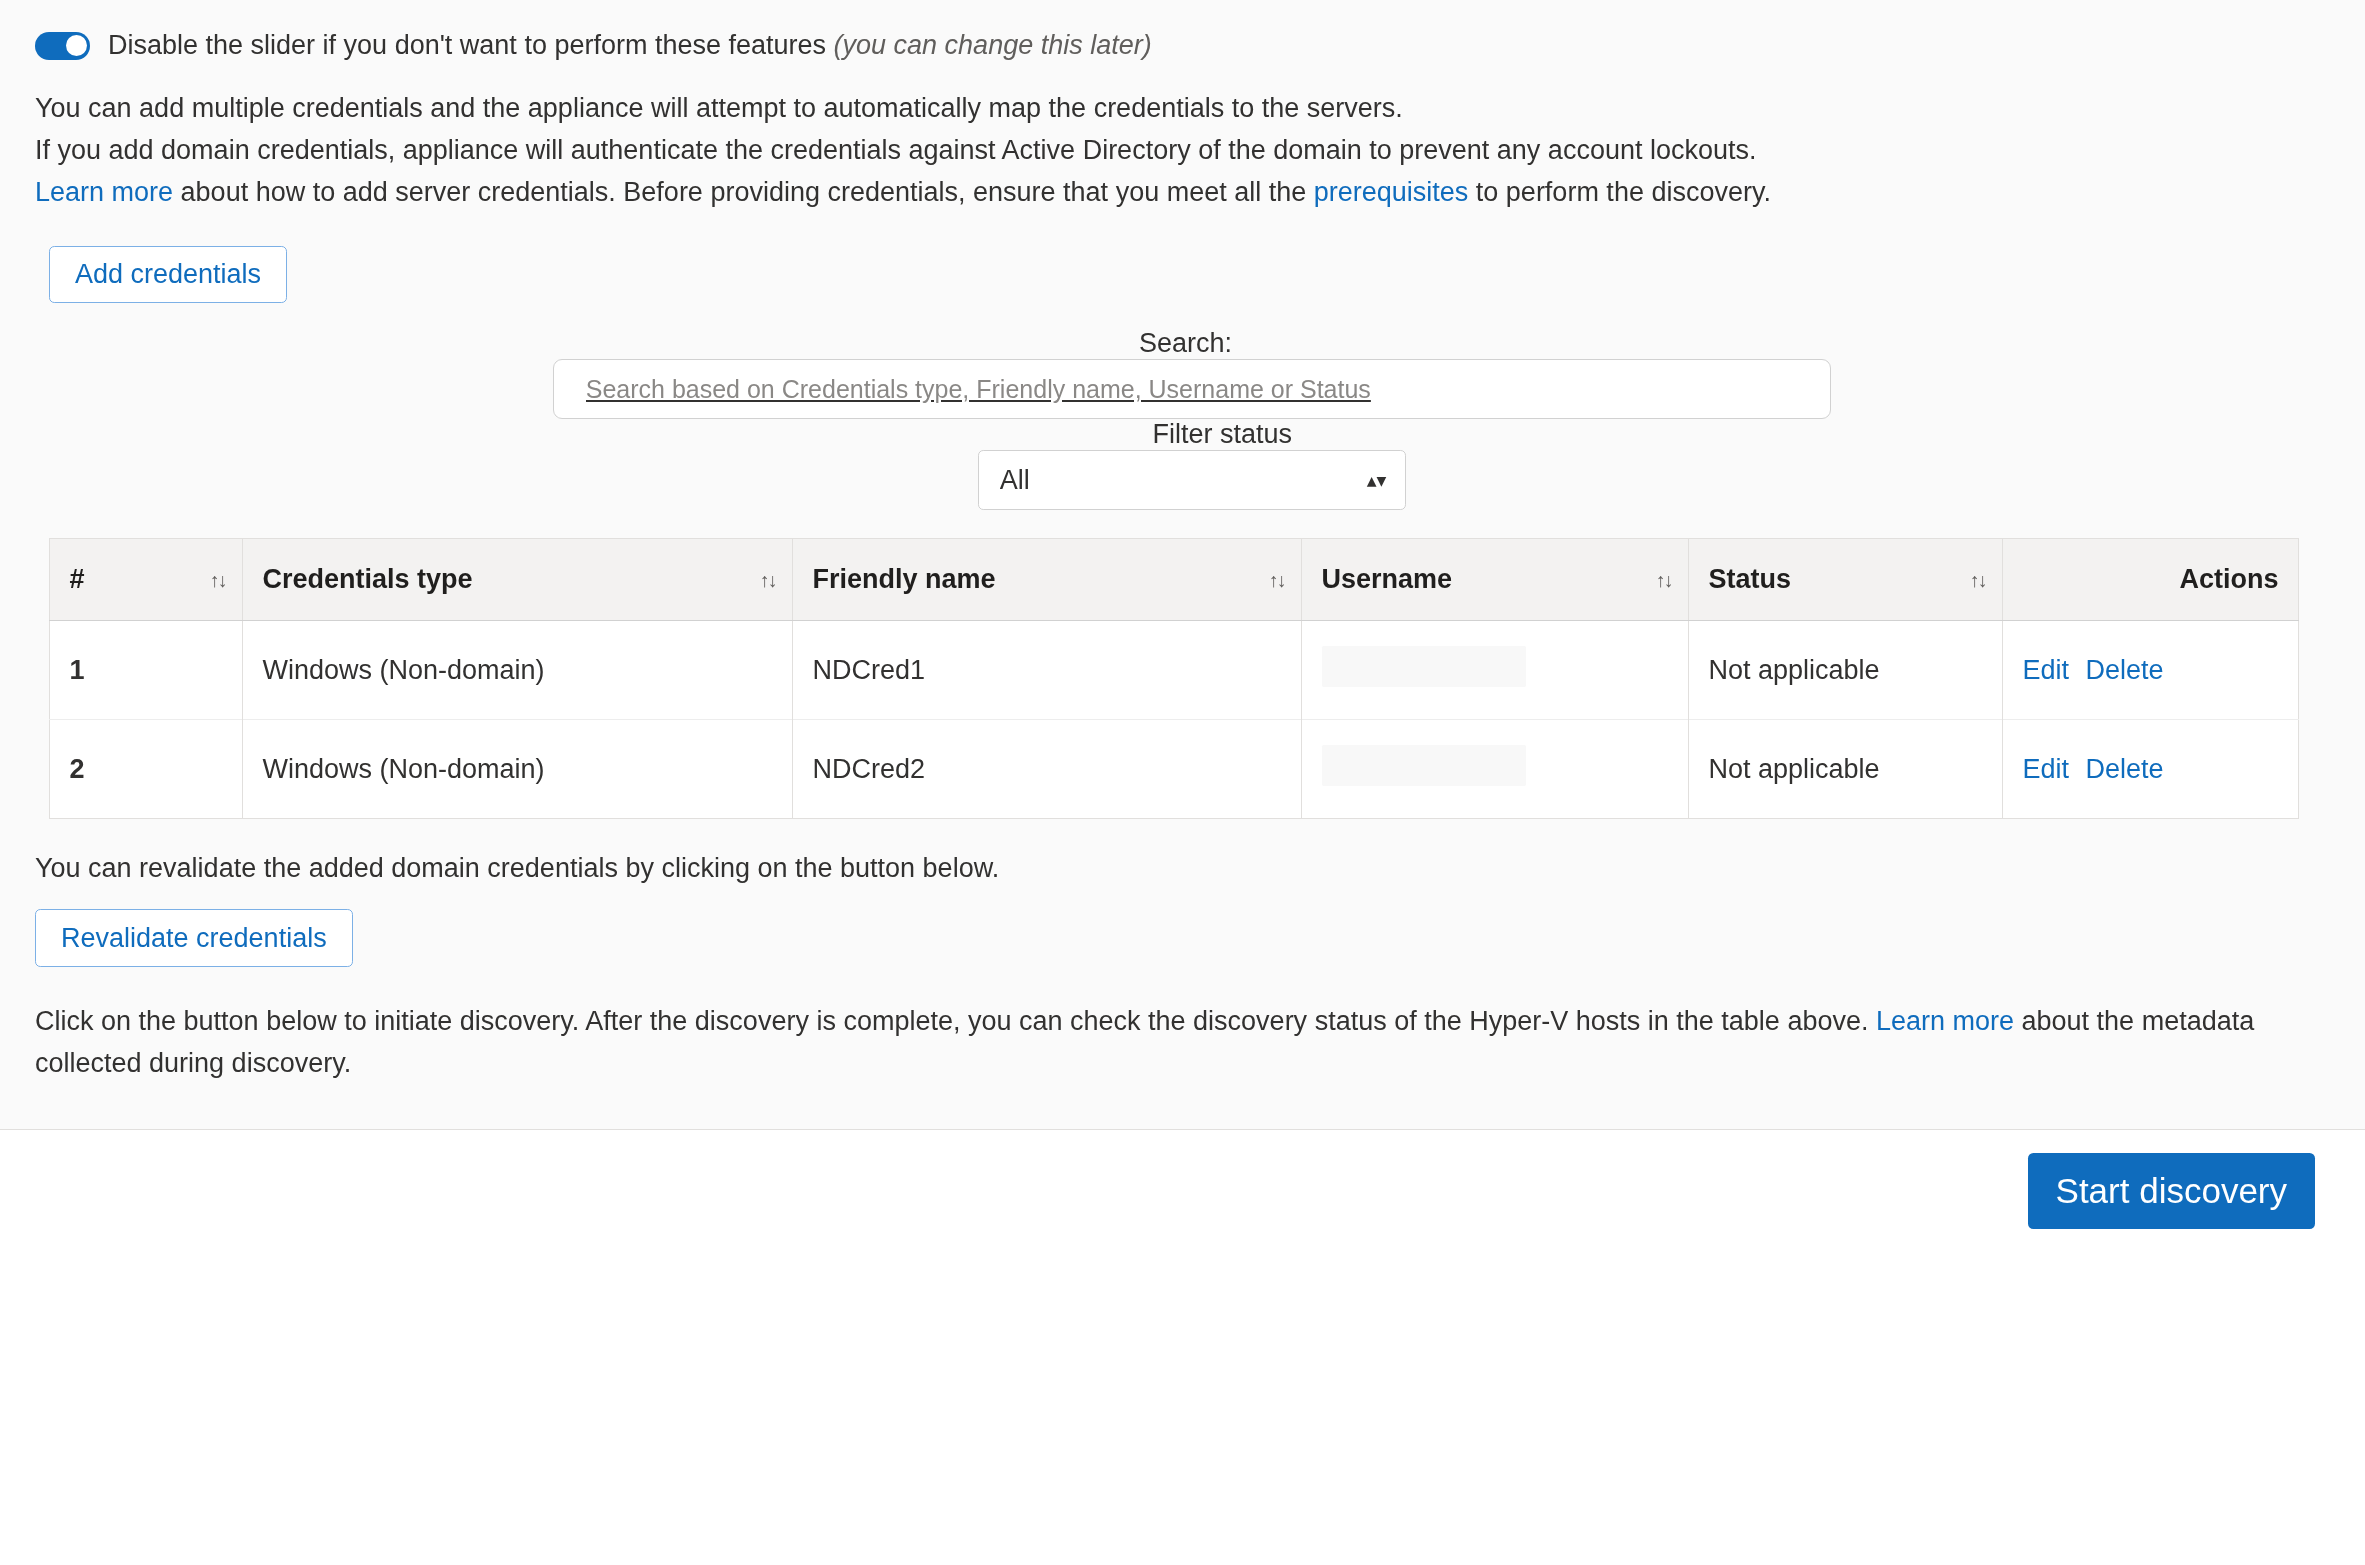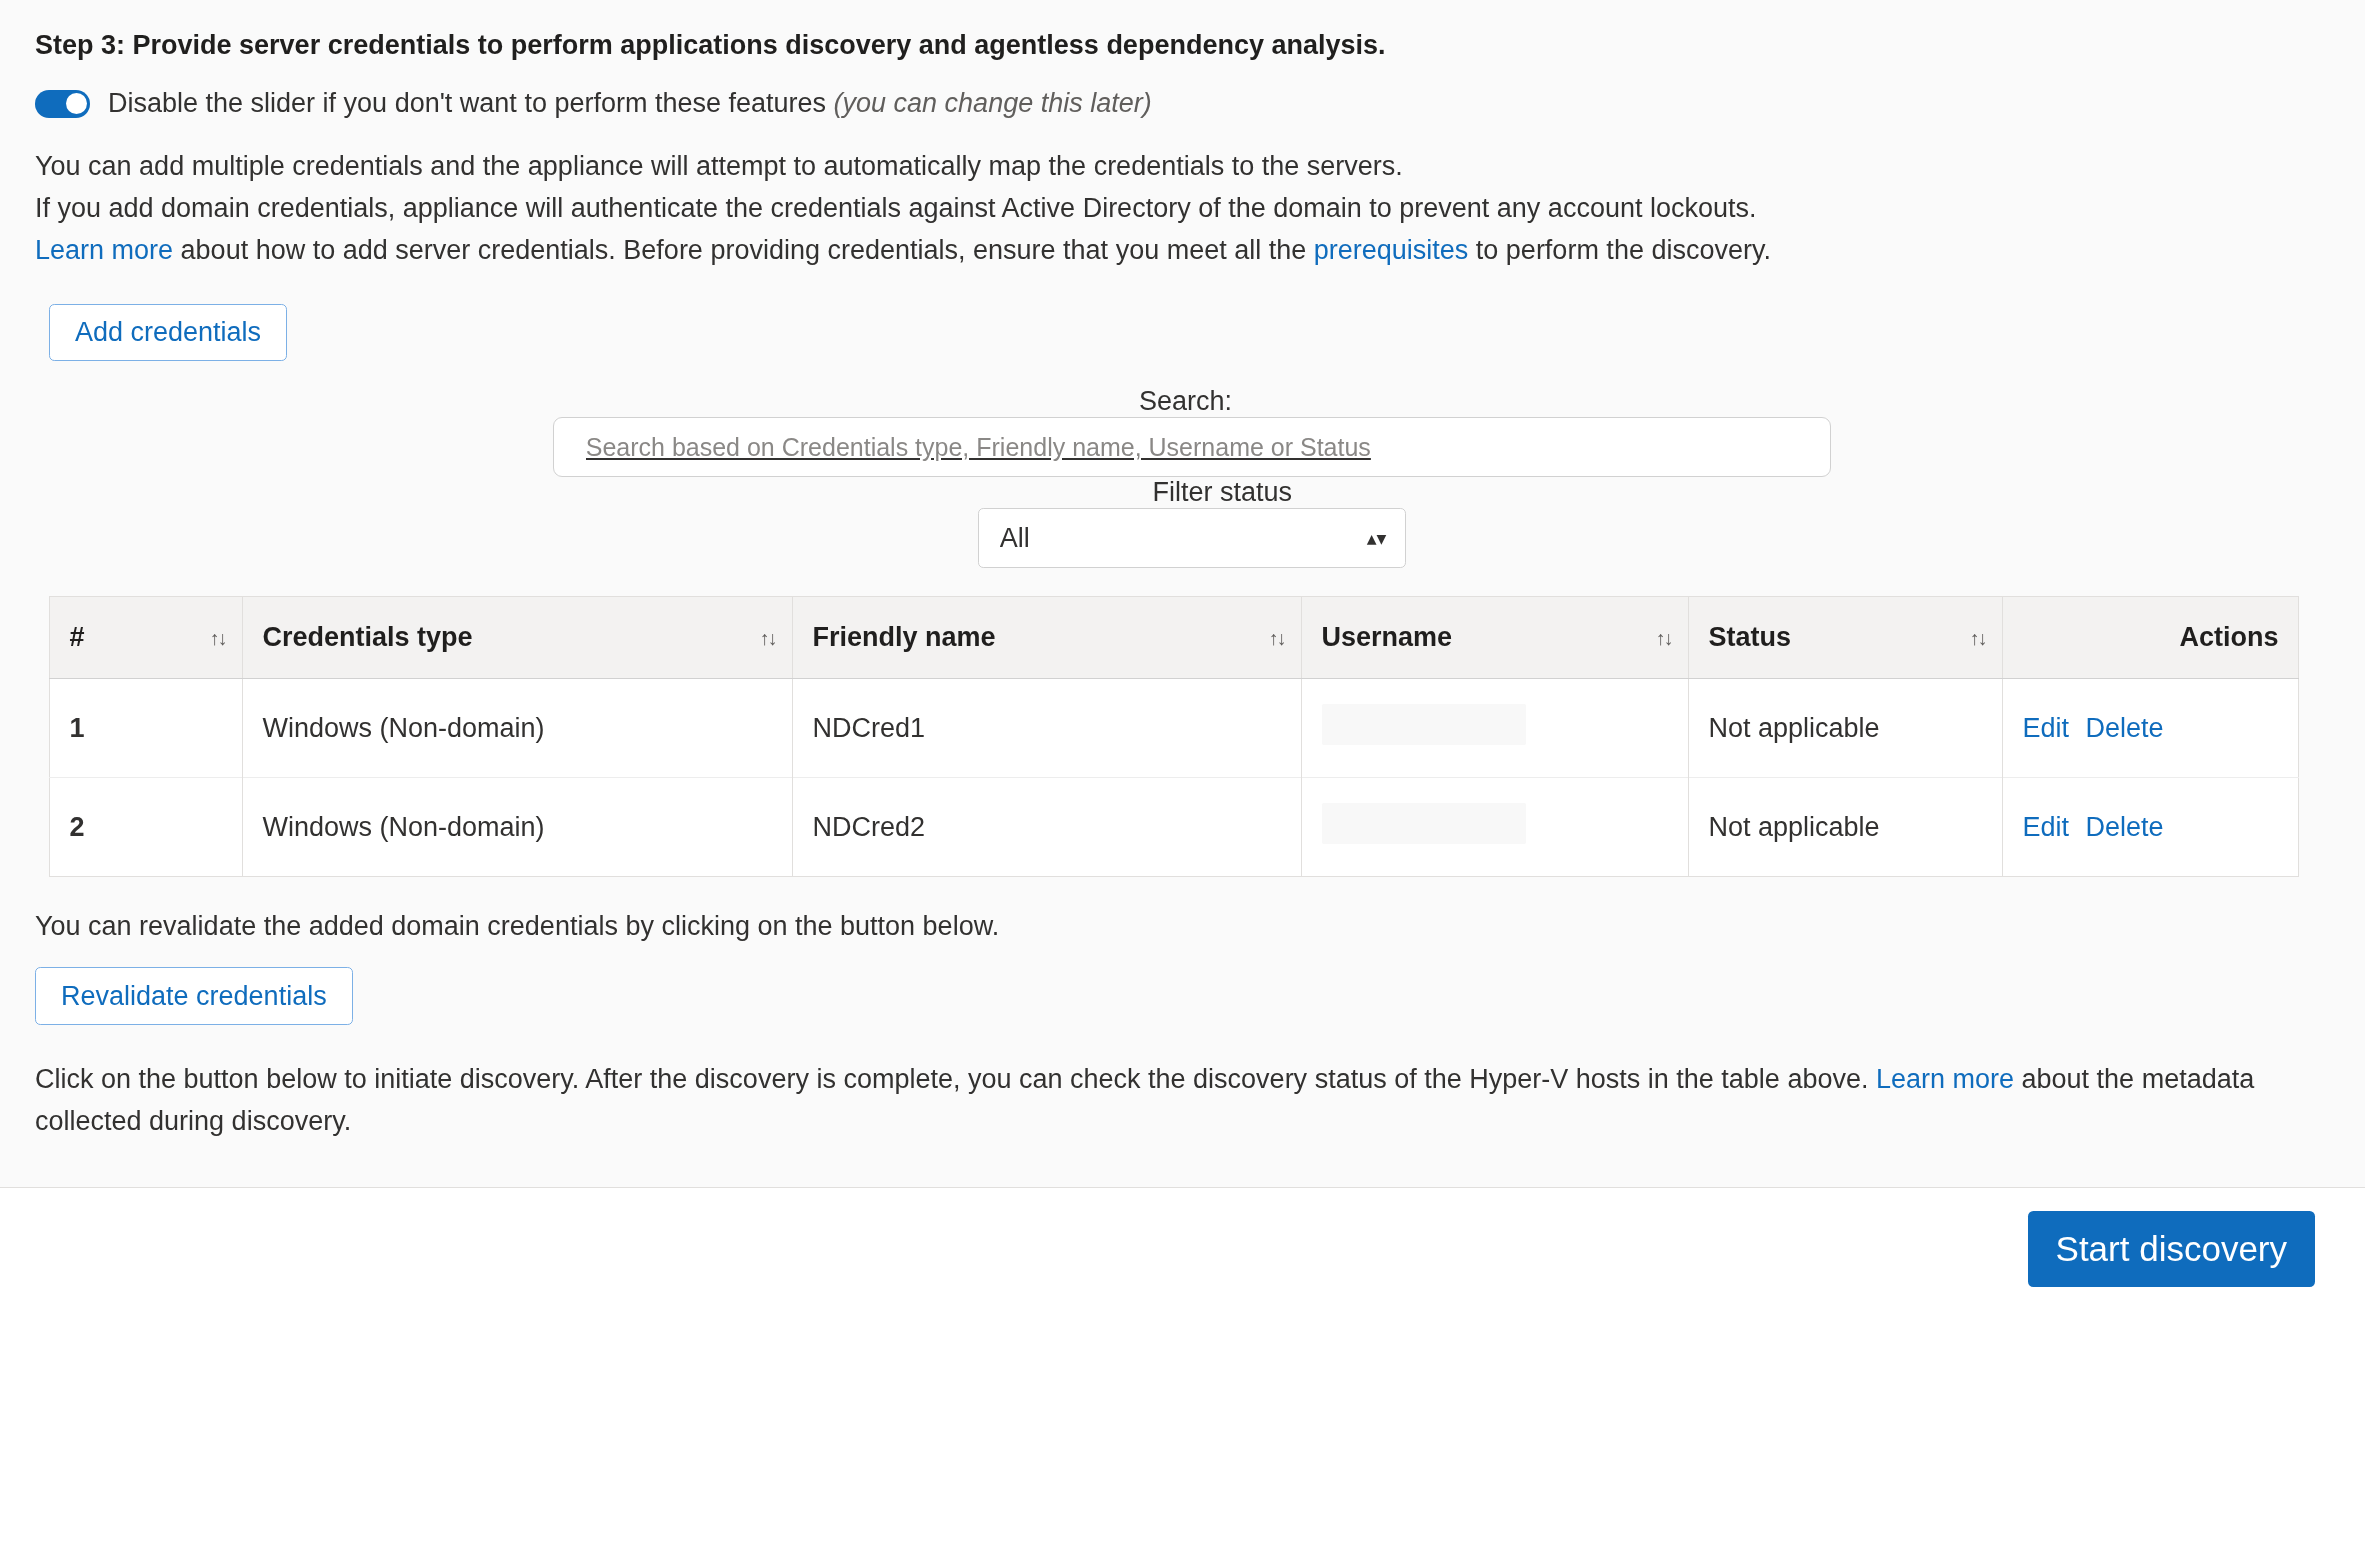--- a/index.html
+++ b/index.html
@@ -231,21 +231,20 @@
       padding: 18px 28px;
       cursor: pointer;
       font-family: inherit;
     }
   </style>
 </head>
 <body>
 
 <div class="page-content">
 
-  <div class="step-title">Step 3: Provide server credentials to perform applications discovery and agentless dependency analysis.</div>
 
   <div class="toggle-row">
     <div class="toggle">
       <div class="toggle-thumb"></div>
     </div>
     <div class="toggle-label">
       <span>Disable the slider if you don't want to perform these features </span><em>(you can change this later)</em>
     </div>
   </div>
 

